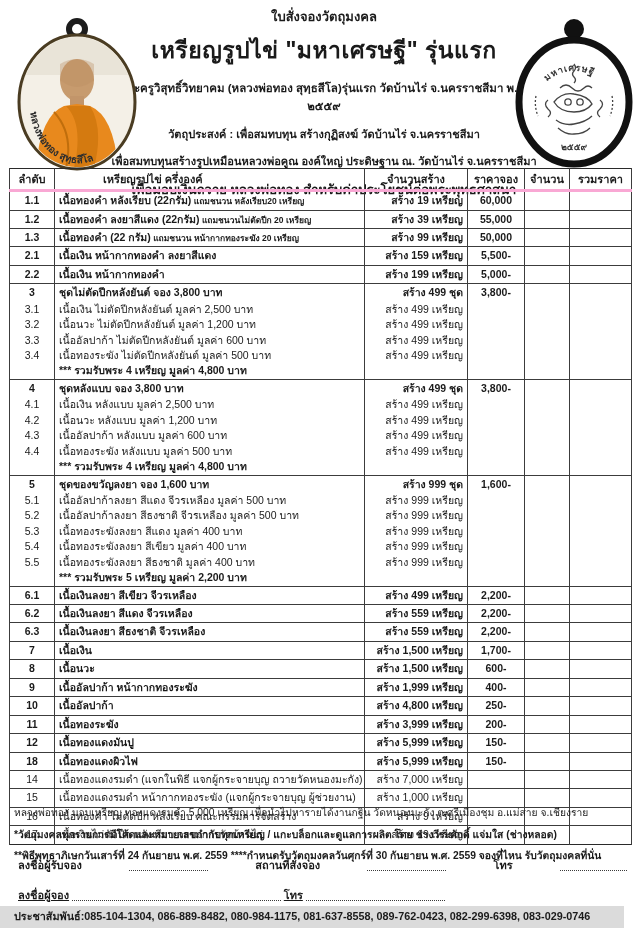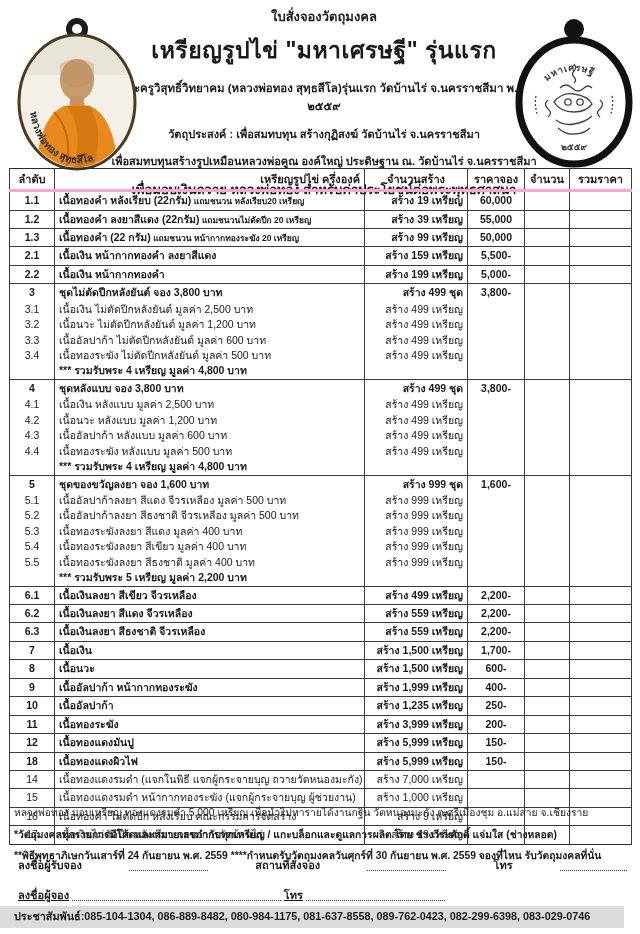--- a/index.html
+++ b/index.html
@@ -27,21 +27,21 @@
   .order-table { border:1.5px solid #2a2a2a; }
   .order-table th, .order-table td {
     border-left:1px solid #3c3c3c; border-right:1px solid #3c3c3c;
     padding:1px 4px; font-size:10.5px; line-height:1.28; vertical-align:middle;
     overflow:hidden; white-space:nowrap;
   }
   .order-table thead th {
     border-bottom:3px solid #f9a8d4; font-size:11px; font-weight:bold;
     padding:3px 4px; text-align:center;
   }
-  .order-table thead th.c-desc { text-align:right;padding-left:48px; }
+  .order-table thead th.c-desc { text-align:left;padding-left:48px; }
   tr.sep td { border-top:1px solid #3c3c3c; }
   tr.bold td { font-weight:bold; }
   tr.mainrow td { padding-top:2px; padding-bottom:2px; }
   td.c-no { text-align:center; }
   td.c-qty { text-align:right; }
   td.c-price { text-align:center; }
   .small-note { font-size:8.5px; }
   
   .notes { position:absolute; left:14px; right:17px; top:804px; }
   .note { font-size:10.3px; margin-bottom:4.5px; white-space:nowrap; }
@@ -374,21 +374,21 @@
         <td class="c-no">9</td>
         <td class="c-desc"><span>เนื้ออัลปาก้า หน้ากากทองระฆัง</span></td>
         <td class="c-qty">สร้าง 1,999 เหรียญ</td>
         <td class="c-price">400-</td>
         <td class="c-amt"></td>
         <td class="c-tot"></td>
       </tr>
       <tr class="sep mainrow bold">
         <td class="c-no">10</td>
         <td class="c-desc"><span>เนื้ออัลปาก้า</span></td>
-        <td class="c-qty">สร้าง 1,235 เหรียญ</td>
+        <td class="c-qty">สร้าง 4,800 เหรียญ</td>
         <td class="c-price">250-</td>
         <td class="c-amt"></td>
         <td class="c-tot"></td>
       </tr>
       <tr class="sep mainrow bold">
         <td class="c-no">11</td>
         <td class="c-desc"><span>เนื้อทองระฆัง</span></td>
         <td class="c-qty">สร้าง 3,999 เหรียญ</td>
         <td class="c-price">200-</td>
         <td class="c-amt"></td>

